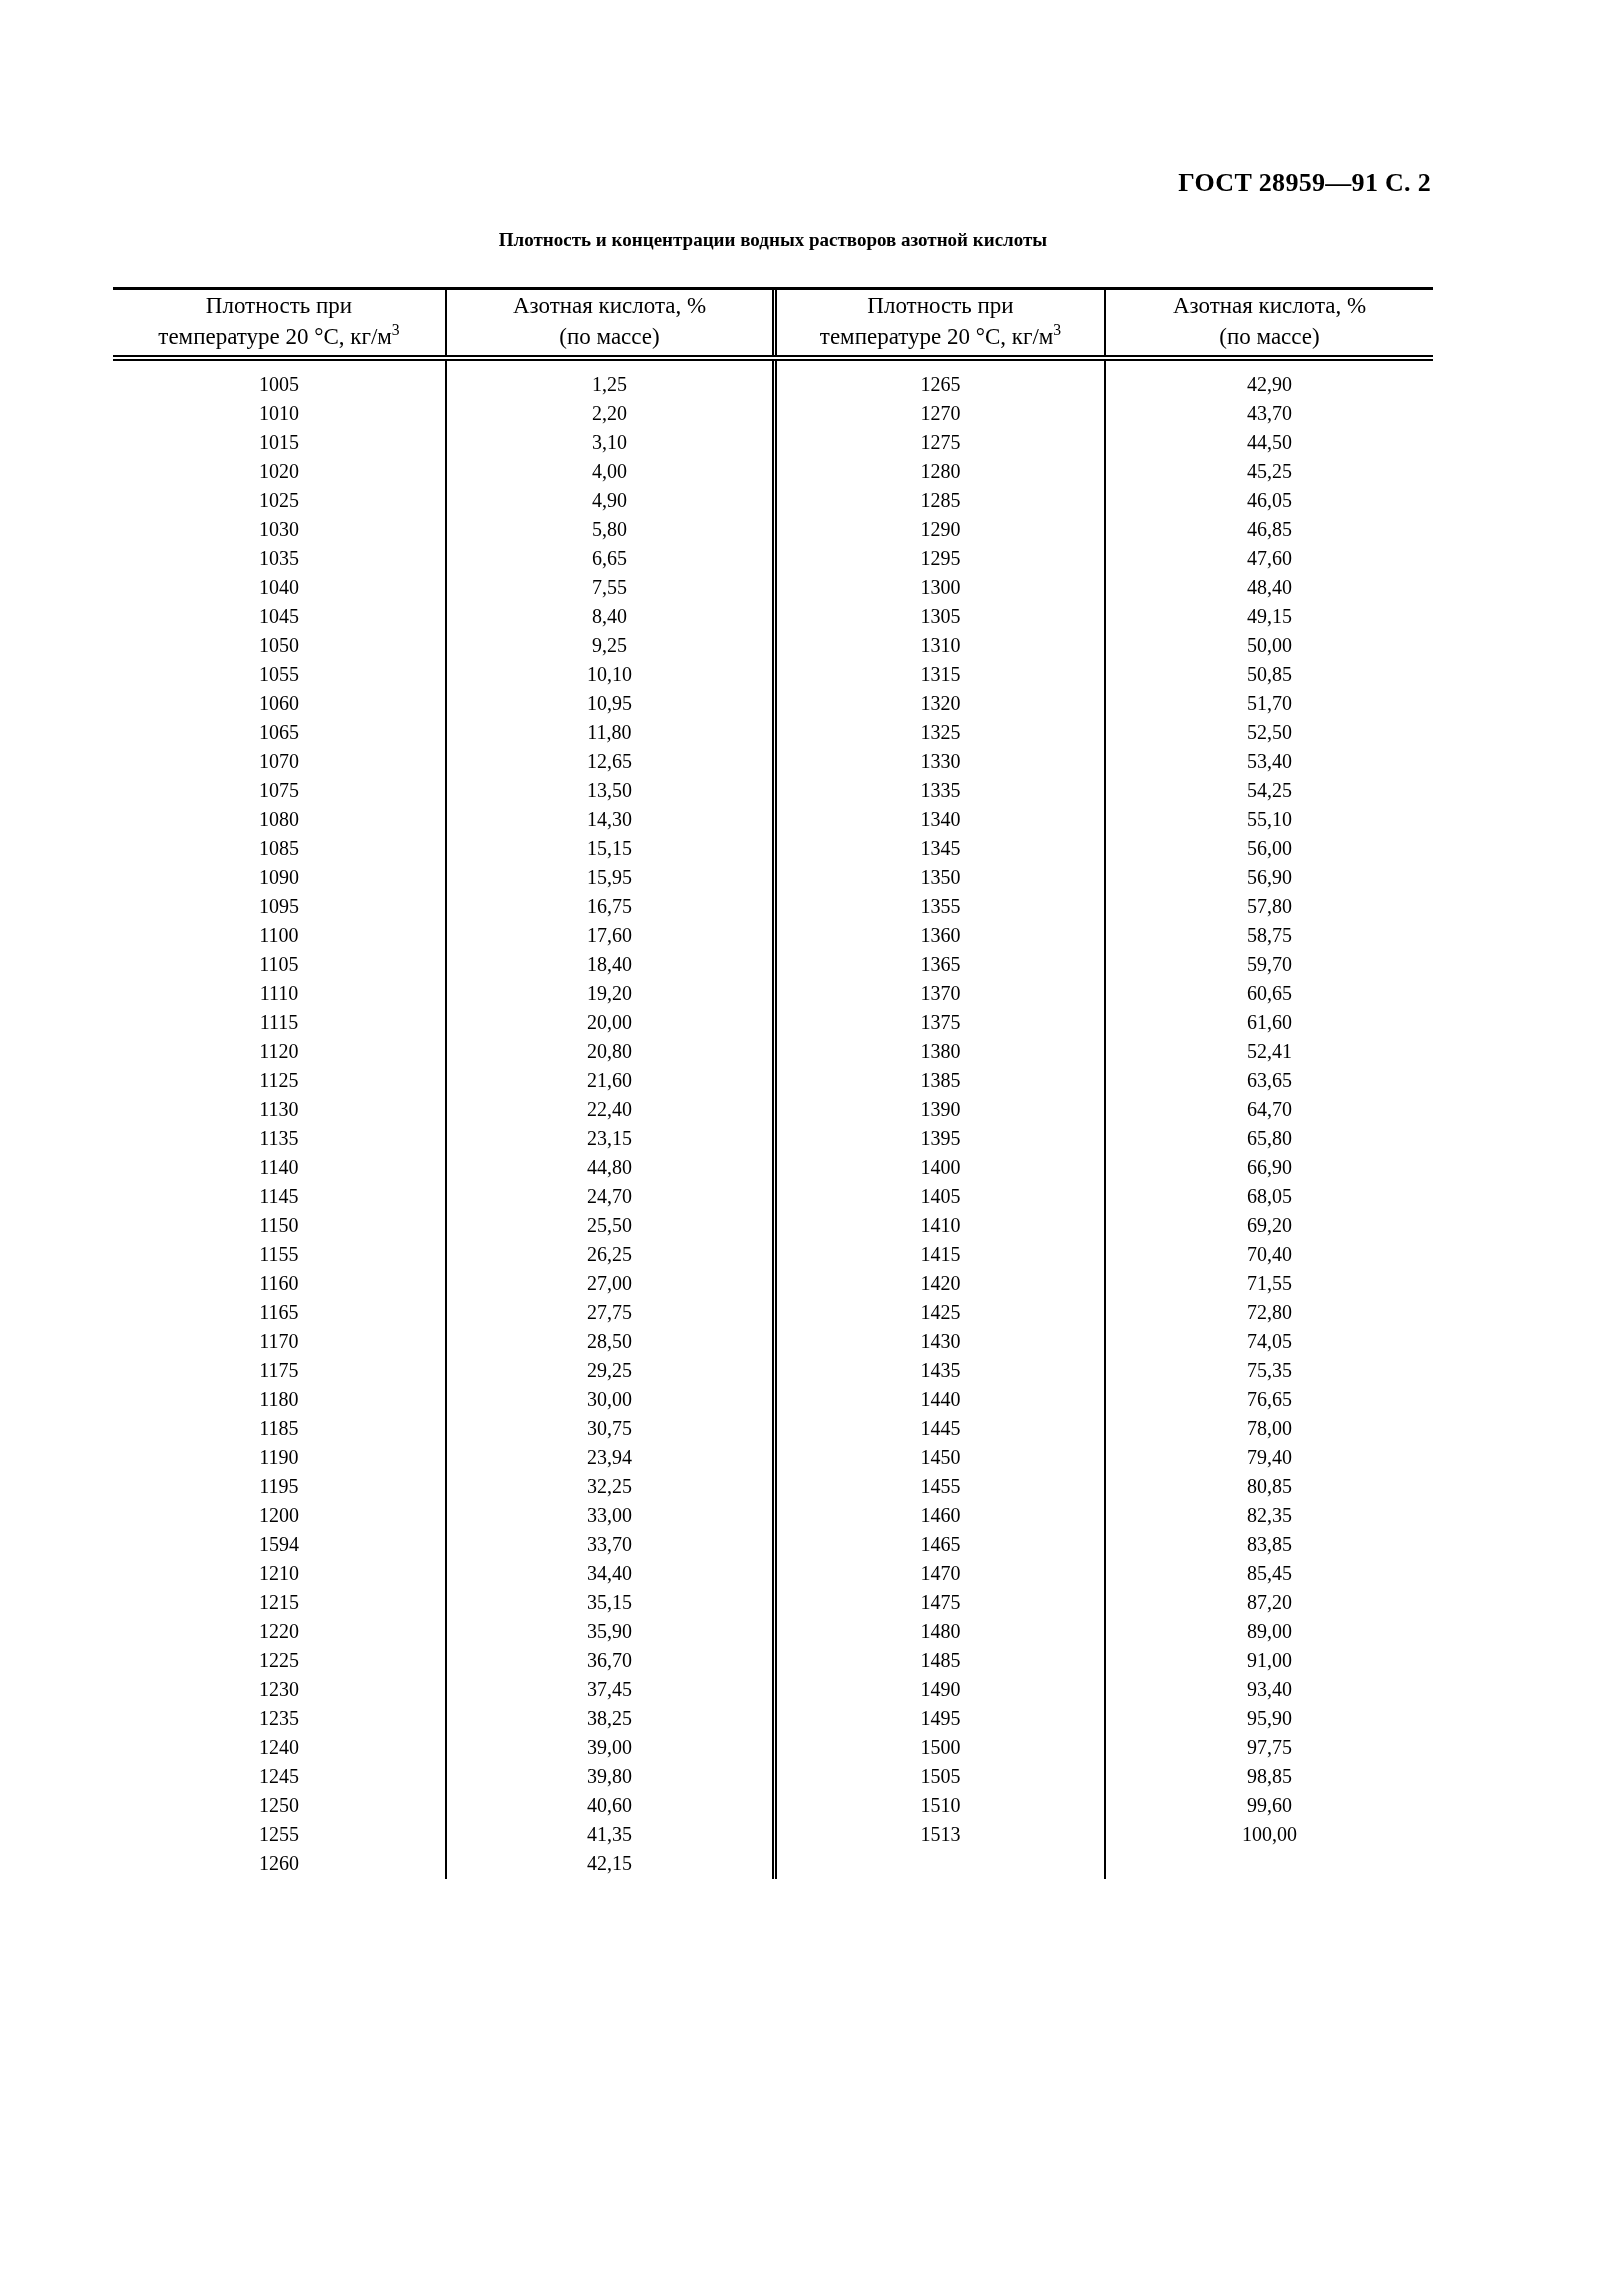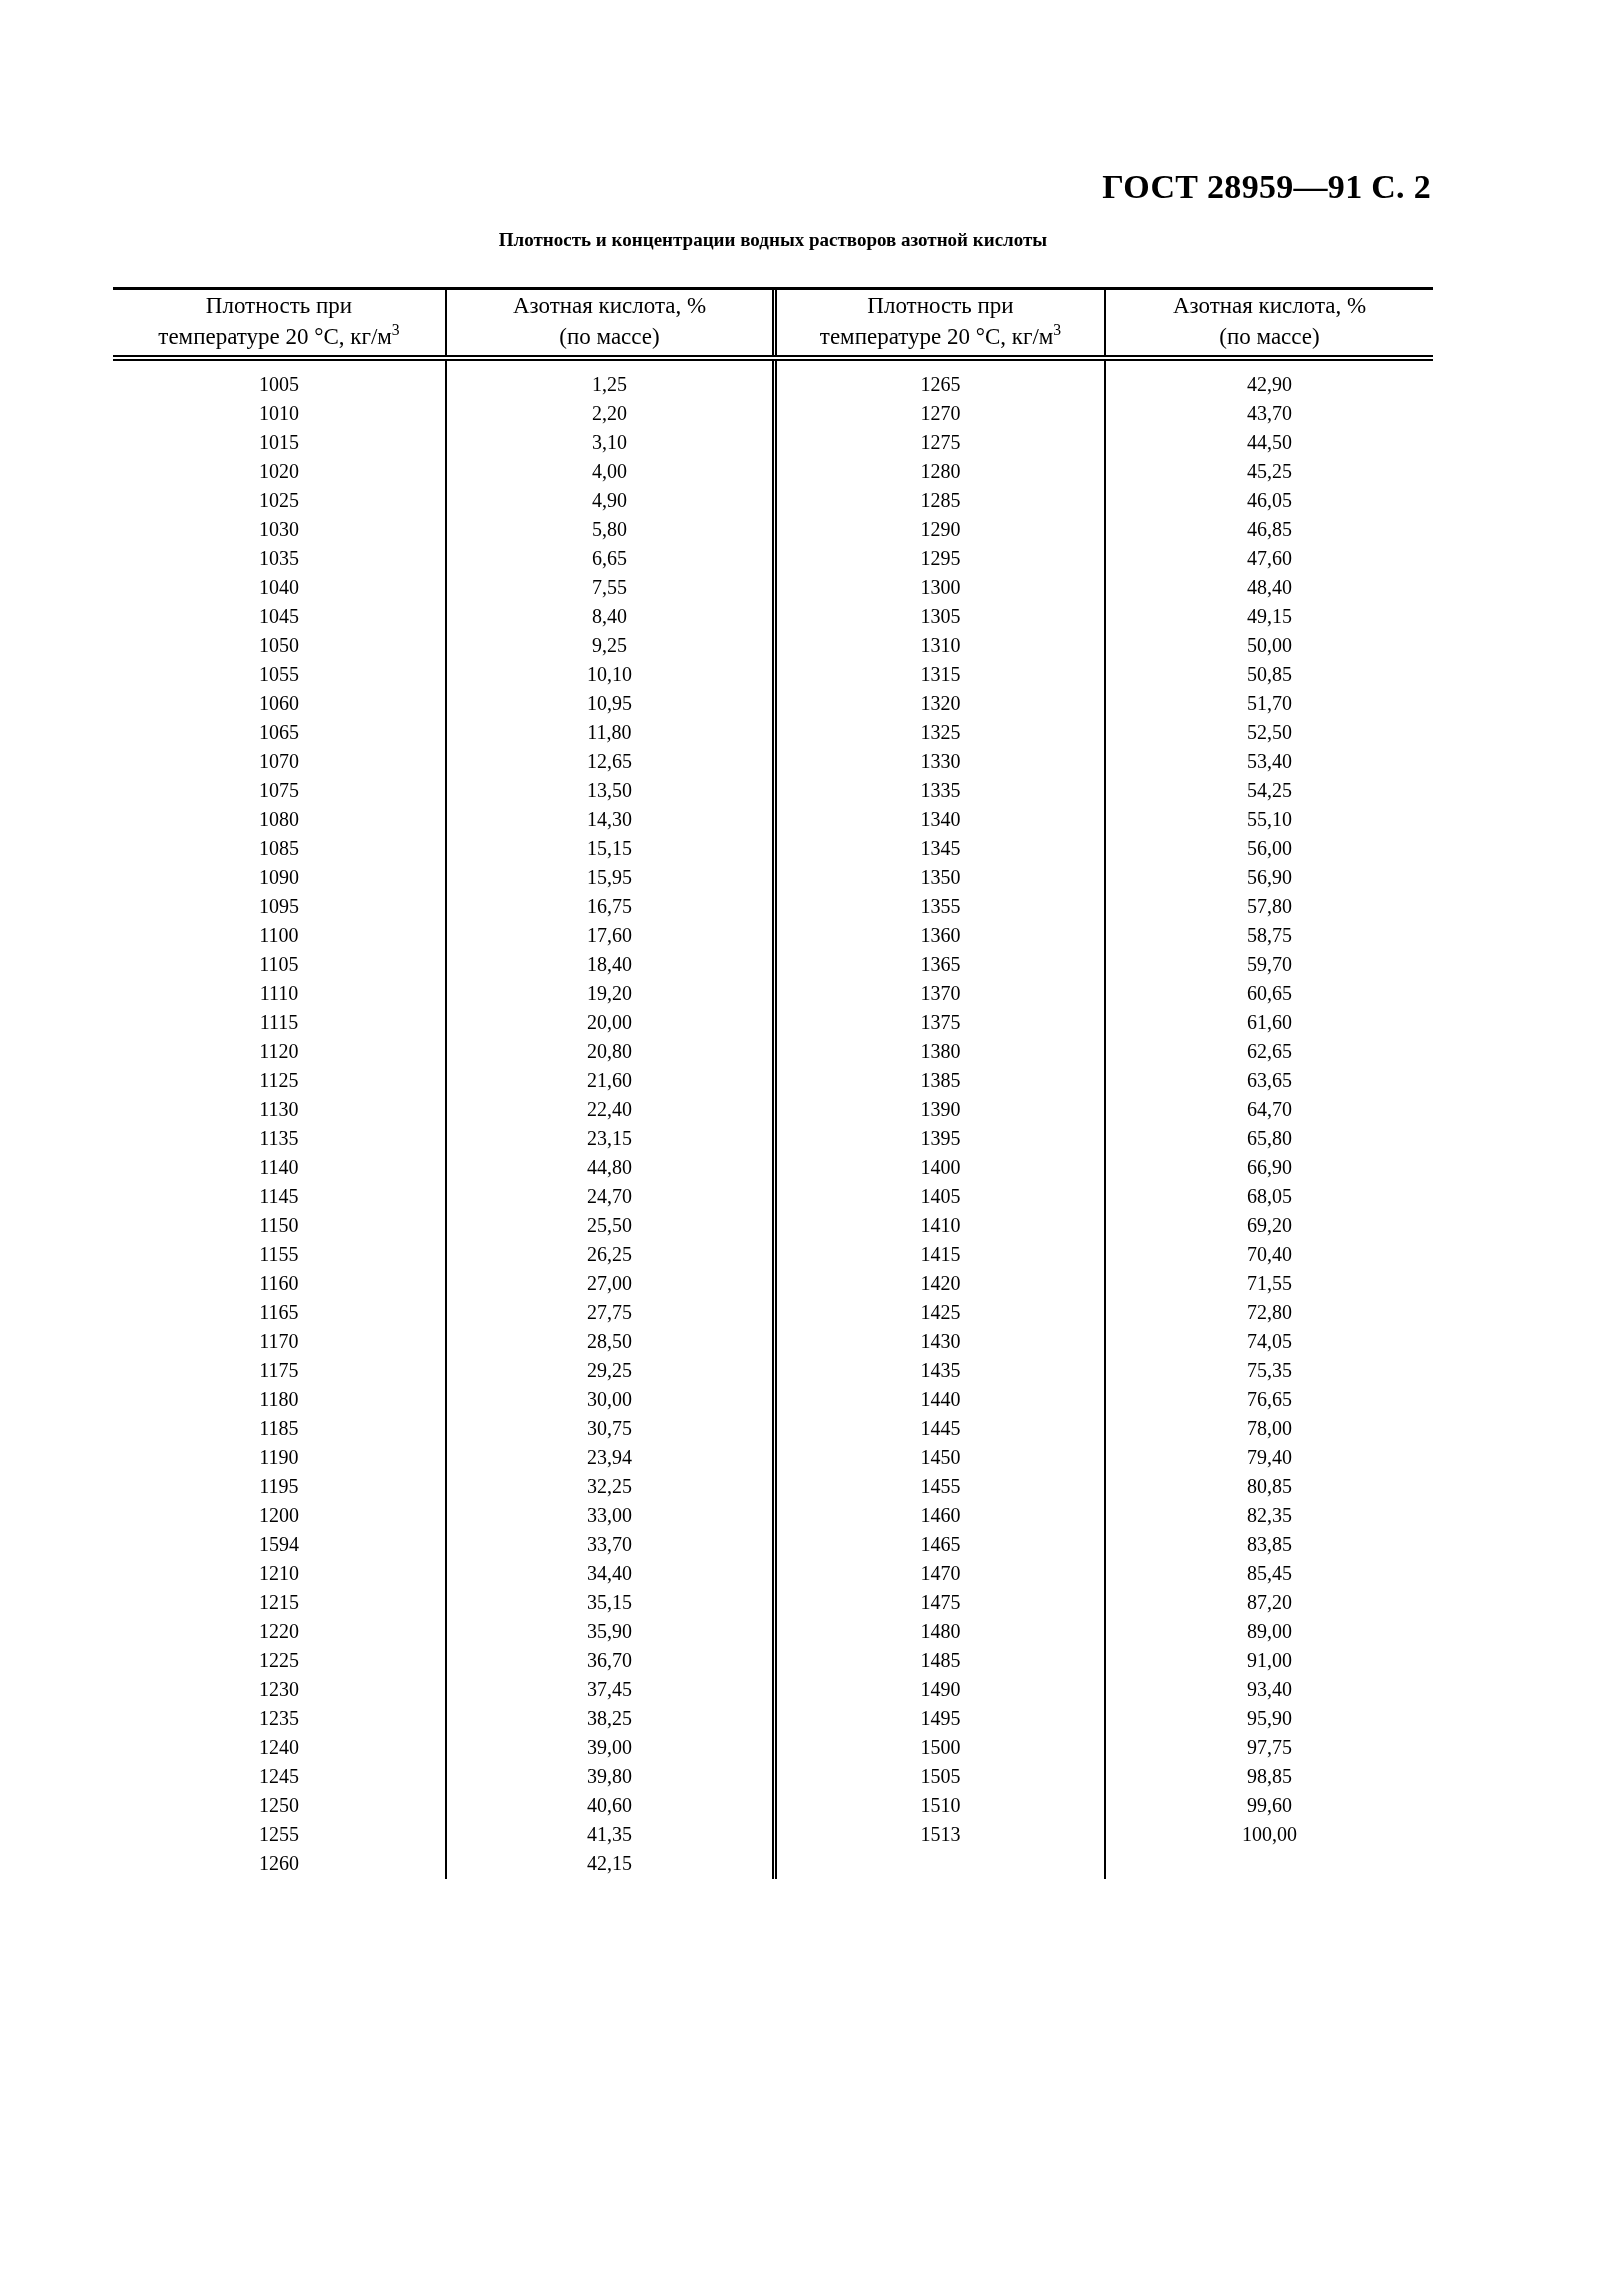--- a/index.html
+++ b/index.html
@@ -7,21 +7,21 @@
     position:relative;
     width:1622px; height:2295px;
     background:#ffffff;
     color:#000;
     font-family:"Liberation Serif", serif;
     overflow:hidden;
   }
   .gost-header {
     position:absolute;
     top:168px; right:191px;
-    font-size:34px; font-weight:bold;
+    font-size:26px; font-weight:bold;
     white-space:nowrap;
     letter-spacing:0.3px;
     font-family:Liberation Serif, serif;
   }
   .table-title {
     position:absolute;
     top:229px; left:113px; width:1320px;
     text-align:center;
     font-size:19px; font-weight:bold;
   }
@@ -286,21 +286,21 @@
           <div class="cell-row">53,40</div>
           <div class="cell-row">54,25</div>
           <div class="cell-row">55,10</div>
           <div class="cell-row">56,00</div>
           <div class="cell-row">56,90</div>
           <div class="cell-row">57,80</div>
           <div class="cell-row">58,75</div>
           <div class="cell-row">59,70</div>
           <div class="cell-row">60,65</div>
           <div class="cell-row">61,60</div>
-          <div class="cell-row">62,65</div>
+          <div class="cell-row">52,41</div>
           <div class="cell-row">63,65</div>
           <div class="cell-row">64,70</div>
           <div class="cell-row">65,80</div>
           <div class="cell-row">66,90</div>
           <div class="cell-row">68,05</div>
           <div class="cell-row">69,20</div>
           <div class="cell-row">70,40</div>
           <div class="cell-row">71,55</div>
           <div class="cell-row">72,80</div>
           <div class="cell-row">74,05</div>

